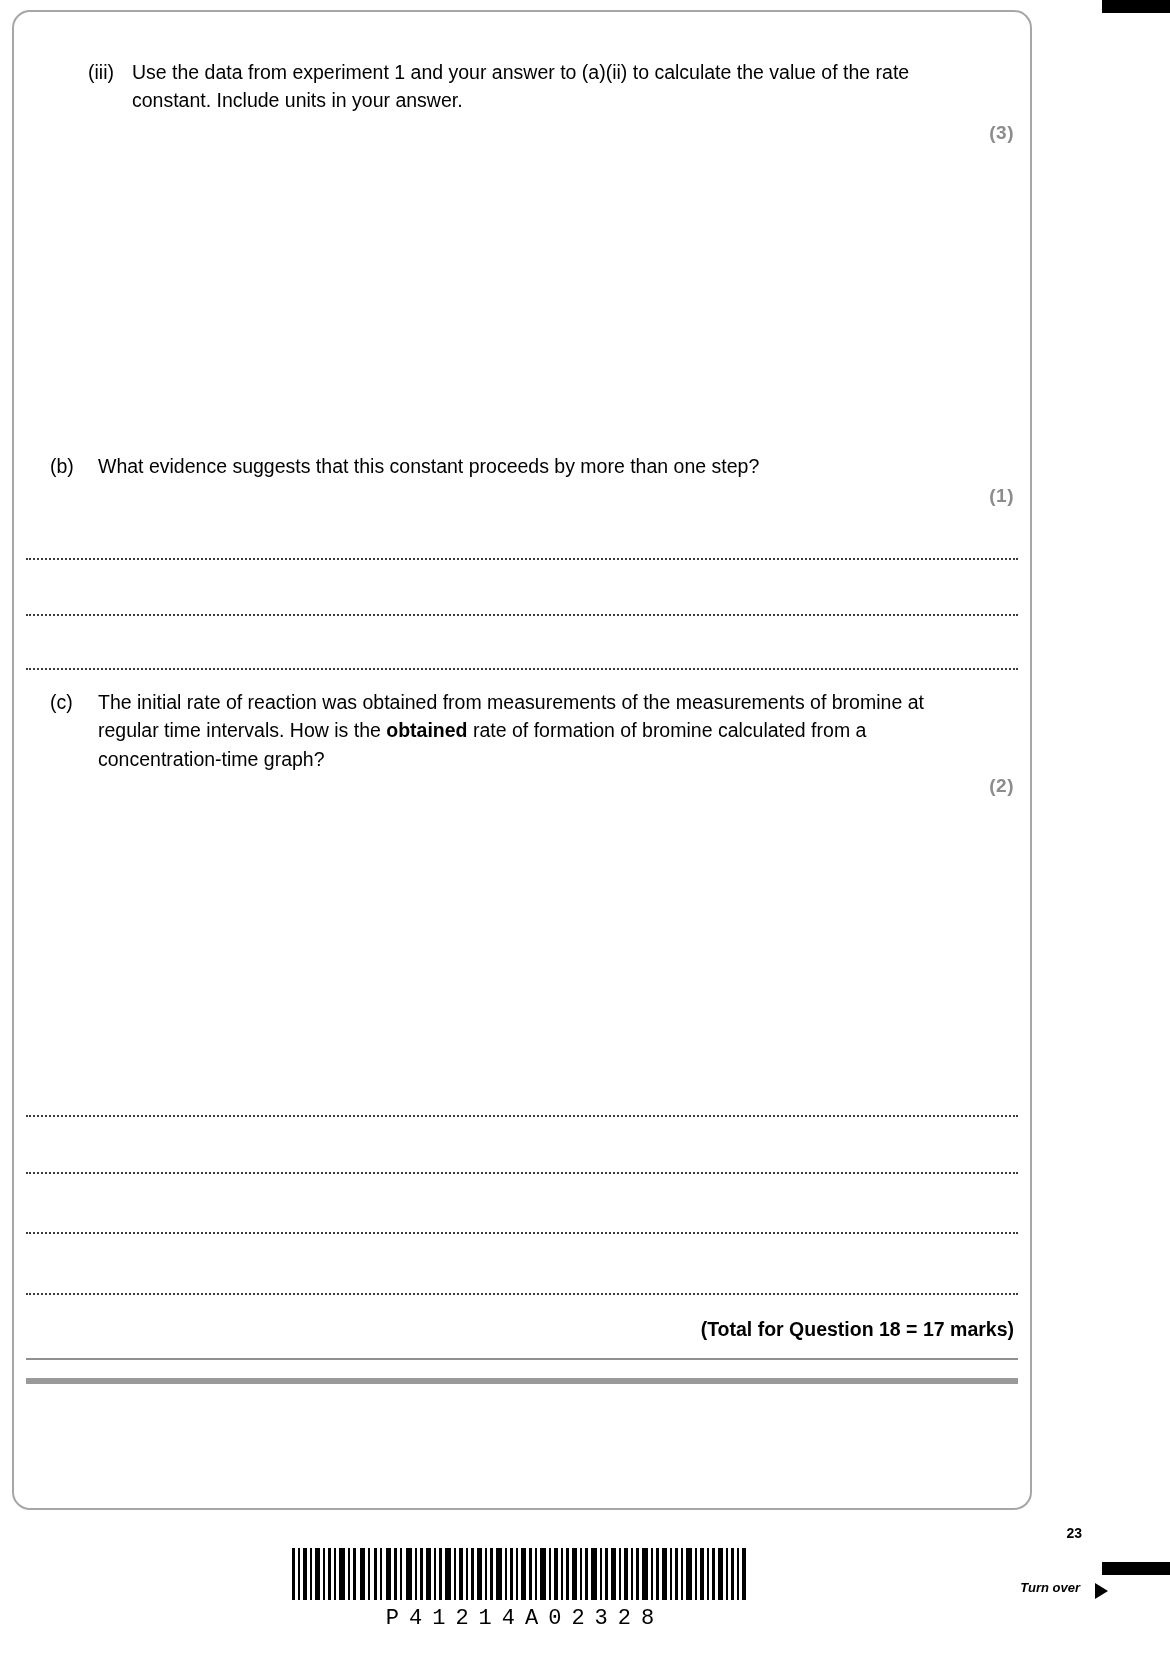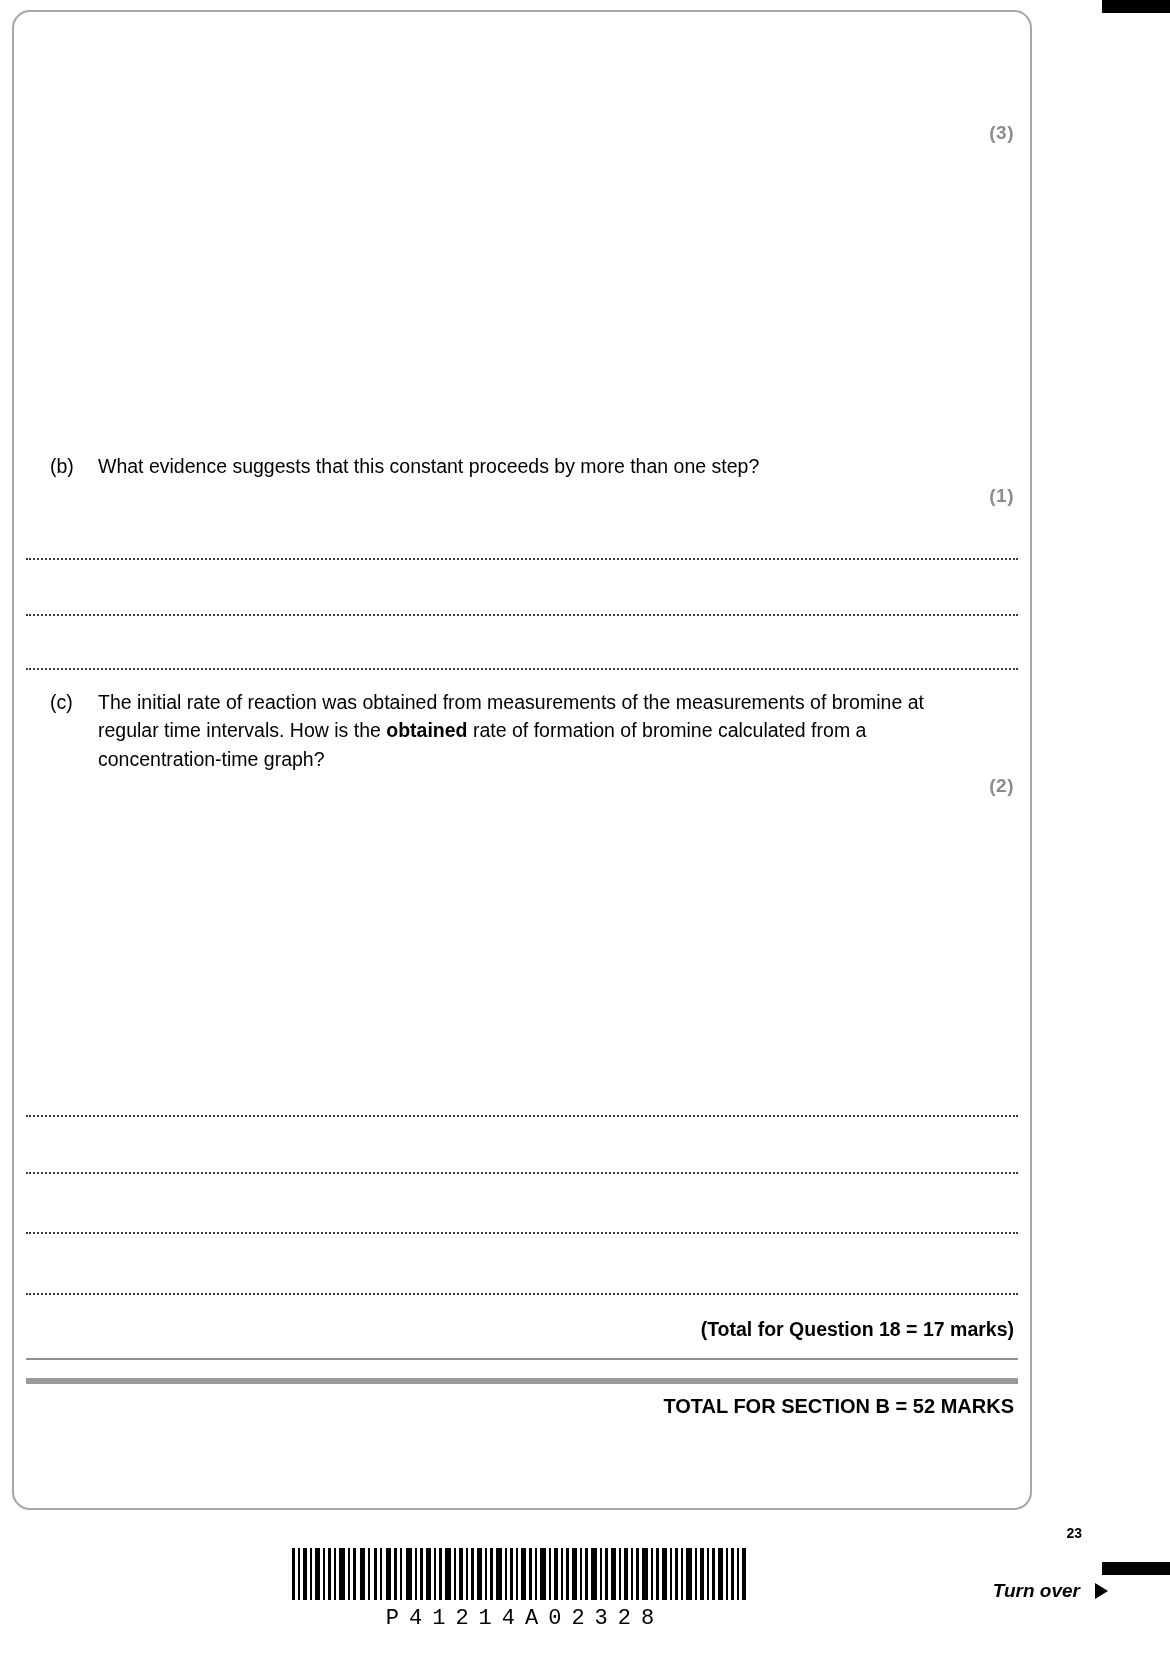--- a/index.html
+++ b/index.html
@@ -134,21 +134,21 @@
     top: 1525px;
     font-weight: bold;
     font-size: 14px;
   }
   .turn-over {
     position: absolute;
     right: 90px;
     top: 1580px;
     font-weight: bold;
     font-style: italic;
-    font-size: 19px;
+    font-size: 13px;
   }
   .turn-arrow {
     position: absolute;
     right: 62px;
     top: 1583px;
     width: 0;
     height: 0;
     border-left: 13px solid #000;
     border-top: 8px solid transparent;
     border-bottom: 8px solid transparent;
@@ -183,20 +183,24 @@
 </head>
 <body>
 
 <div class="reg-mark reg-top"></div>
 <div class="reg-mark reg-bottom"></div>
 
 <div class="page-panel"></div>
 
 <div class="content">
 
+  <div class="qblock q-iii">
+    <div class="qlabel">(iii)</div>
+    <div class="qtext">Use the data from experiment 1 and your answer to (a)(ii) to calculate the value of the rate constant.  Include units in your answer.</div>
+  </div>
   <div class="marks m-iii">(3)</div>
 
   <div class="qblock q-b">
     <div class="qlabel">(b)</div>
     <div class="qtext">What evidence suggests that this constant proceeds by more than one step?</div>
   </div>
   <div class="marks m-b">(1)</div>
 
   <div class="dotline" style="top:548px"></div>
   <div class="dotline" style="top:604px"></div>
@@ -209,21 +213,20 @@
   <div class="marks m-c">(2)</div>
 
   <div class="dotline" style="top:1105px"></div>
   <div class="dotline" style="top:1162px"></div>
   <div class="dotline" style="top:1222px"></div>
   <div class="dotline" style="top:1283px"></div>
 
   <div class="total-q">(Total for Question 18 = 17 marks)</div>
   <div class="rule-thin"></div>
   <div class="rule-thick"></div>
-  <div class="total-section">TOTAL FOR SECTION B = 52 MARKS</div>
 </div>
 
 <div class="page-number">23</div>
 <div class="turn-over">Turn over</div>
 <div class="turn-arrow"></div>
 
 <div class="barcode-wrap">
   <svg class="barcode" viewBox="0 0 460 52" preserveAspectRatio="none">
     <g fill="#000000">
       <rect x="2" y="0" width="3" height="52"></rect>

